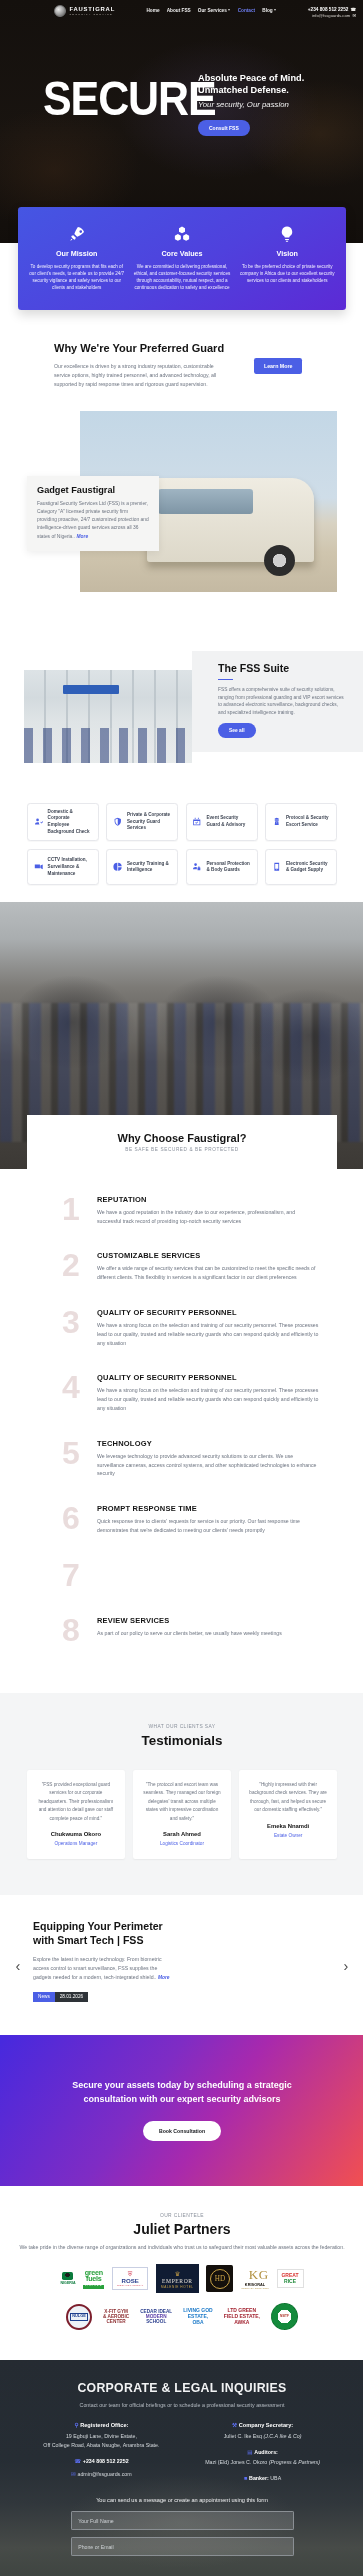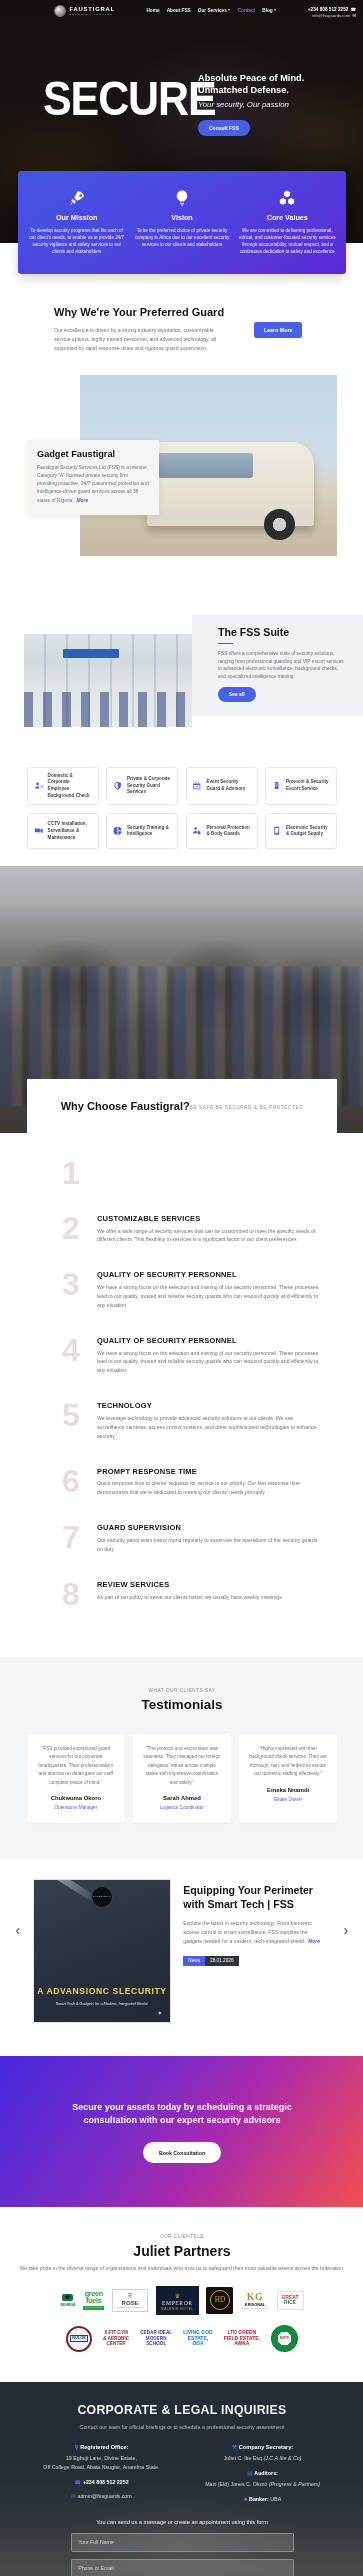--- a/index.html
+++ b/index.html
@@ -34,21 +34,21 @@
   .hero-title { position:absolute; left:43px; top:71px; font-size:43px; font-weight:800; color:#fff; letter-spacing:-1.1px; transform:scaleY(1.12); transform-origin:top; }
   .hero-right { position:absolute; left:198px; top:72px; width:128px; }
   .hero-headline { font-size:9.2px; font-weight:800; color:#fff; line-height:1.35; }
   .hero-tagline { font-size:7.8px; font-style:italic; color:#f2f2f2; margin-top:3.3px; }
   .hero-cta { display:inline-block; margin-top:11px; background:#4b5fe5; color:#fff; font-size:5px; font-weight:bold;
     padding:5px 11px; border-radius:9px; border:none; cursor:pointer; }
 
   
   .pillars-wrap { position:relative; z-index:5; margin:-72px auto 0; width:328px; }
   .pillars-card { background:linear-gradient(150deg,#4556e3 0%,#4f41dd 55%,#5c2ad5 100%);
-    border-radius:3.3px; display:flex; padding:16.7px 10px 19px; gap:7.8px; box-shadow:0 4.5px 11px rgba(0,0,0,.15); }
+    border-radius:3.3px; display:flex; padding:16.7px 10px 19px; gap:7.8px; box-shadow:0 4.5px 11px rgba(0,0,0,.15);margin-top:36px; }
   .pillar { flex:1; text-align:center; color:#fff; }
   .pillar-icon { height:21px; display:flex; align-items:center; justify-content:center; }
   .pillar-icon svg { width:18px; height:18px; fill:#fff; }
   .pillar h3 { font-size:7.2px; font-weight:800; margin-top:4.5px; }
   .pillar p { font-size:4.6px; line-height:1.55; margin-top:4.5px; color:#f1efff; }
 
   
   .preferred { display:flex; align-items:center; justify-content:space-between; padding:32px 62px 22px 54px; }
   .preferred h2 { font-size:11px; font-weight:800; color:#141414; }
   .preferred p { width:167px; font-size:5.2px; color:#6d7480; line-height:1.75; margin-top:7.8px; }
@@ -89,21 +89,21 @@
 
   
   .group-sec { position:relative; height:267px;
     background:
       radial-gradient(89px 67px at 20% 45%, rgba(25,25,28,.55), transparent 70%),
       radial-gradient(89px 67px at 60% 45%, rgba(25,25,30,.5), transparent 70%),
       radial-gradient(89px 67px at 85% 50%, rgba(25,25,30,.5), transparent 70%),
       linear-gradient(180deg,#b9bdbf 0%,#a9adaf 14%,#7c7a76 32%,#4f4c48 60%,#3c3935 100%); }
   .group-figs { position:absolute; left:0; top:38%; width:100%; height:52%;
     background:repeating-linear-gradient(90deg, rgba(30,60,160,.35) 0 12.3px, rgba(240,240,240,.12) 12.3px 22px, rgba(20,20,20,.4) 22px 29px); filter:blur(1.1px); opacity:.6; }
-  .why-banner { position:absolute; left:27px; right:27px; bottom:0; height:54px; background:#fff; display:flex; align-items:center; justify-content:center; }
+  .why-banner { position:absolute; left:27px; right:27px; bottom:0; height:54px; background:#fff; display:flex; flex-direction:column; align-items:center; justify-content:center; }
   .why-banner h2 { font-size:11px; font-weight:800; color:#141414; }
   .why-banner div { font-size:4.7px; color:#8a919c; letter-spacing:0.6px; margin-top:3.3px; }
 
   
   .why-list { padding:26px 33px 22px 62px; }
   .why-item { display:flex; gap:9px; margin-bottom:26px; }
   .why-num { font-size:32px; font-weight:800; color:#e9dcdc; line-height:.9; width:26px; flex:0 0 auto; }
   .why-body h3 { font-size:7.5px; font-weight:800; color:#141414; letter-spacing:0.2px; }
   .why-body p { font-size:5.2px; color:#6d7480; line-height:1.7; margin-top:3.9px; max-width:223px; }
 
@@ -157,21 +157,21 @@
   .lg-rose { border:0.6px solid #c9cfe2; padding:2.2px 3.9px; background:#fff; }
   .lg-rose .shield { color:#d03a52; font-size:6.1px; }
   .lg-rose .t1 { font-size:6.1px; font-weight:800; color:#2b3f8e; }
   .lg-rose .t2 { font-size:2.1px; color:#d03a52; letter-spacing:0.2px; }
   .lg-emperor { background:#101c33; padding:3.9px 5px; }
   .lg-emperor .crown { color:#caa348; font-size:6.1px; }
   .lg-emperor .t1 { font-family:"Liberation Serif", serif; font-size:5.6px; color:#e8e3d8; letter-spacing:0.6px; }
   .lg-emperor .t2 { font-size:3.1px; color:#caa348; letter-spacing:0.6px; margin-top:1.1px; }
   .lg-hd { background:#14100c; width:27px; height:27px; border-radius:1.7px; display:flex; align-items:center; justify-content:center; }
   .lg-hd .ring { width:20px; height:20px; border-radius:50%; border:0.6px solid #caa348; display:flex; align-items:center; justify-content:center; color:#caa348; font-family:"Liberation Serif", serif; font-size:7.2px; }
-  .lg-kg .t1 { font-family:"Liberation Serif", serif; font-size:10px; font-weight:bold; color:#b08f3e; letter-spacing:0.6px; }
+  .lg-kg .t1 { font-family:"Liberation Serif", serif; font-size:13px; font-weight:normal; color:#b08f3e; letter-spacing:0.6px;text-align:right; }
   .lg-kg .t2 { font-size:3.9px; font-weight:800; color:#18120a; }
   .lg-kg .t3 { font-size:2.1px; color:#b08f3e; letter-spacing:0.2px; }
   .lg-rice { border:0.6px solid #e0e0e0; background:#fff; padding:2.8px 3.9px; }
   .lg-rice .t1 { font-size:5px; font-weight:800; color:#d8322e; }
   .lg-rice .t2 { font-size:5px; font-weight:800; color:#1f8a3a; }
   .lg-nulge { width:26px; height:26px; border-radius:50%; border:2.2px solid #7c1f2d; background:#eef2f7; display:flex; align-items:center; justify-content:center; }
   .lg-nulge span { font-size:3.9px; font-weight:800; color:#1d3f8e; border:0.6px solid #1d3f8e; padding:0.6px 1.1px; }
   .lg-xfit div { font-size:4.7px; font-weight:800; color:#8e2f32; }
   .lg-cedar div { font-size:4.7px; font-weight:800; }
   .lg-cedar .c1 { color:#2b3f8e; } .lg-cedar .c2 { color:#5b3fa8; } .lg-cedar .c3 { color:#2b3f8e; }
@@ -251,34 +251,34 @@
           <svg viewBox="0 0 24 24">
               <path d="M13.2 2.5c3.9.4 7.2 3.1 8.2 6.9-2.6 3.1-6.1 5.3-9.2 6.2l-3.7-3.7c.9-3.1 2.6-6.6 4.7-9.4zM17 7a1.8 1.8 0 1 0 0 3.6A1.8 1.8 0 0 0 17 7zM7 13.5l3.5 3.5-1.3 2.6-2.1-.8-2-2-.8-2.1L7 13.5zM4.5 18.2l1.4 1.4L3 21.1l1.5-2.9z"></path>
             </svg>
         </div>
         <h3>Our Mission</h3>
         <p>To develop security programs that fits each of our client's needs, to enable us to provide 24/7 security vigilance and safety services to our clients and stakeholders</p>
       </div>
       <div class="pillar">
         <div class="pillar-icon">
           <svg viewBox="0 0 24 24">
-              <path d="M12 2a7 7 0 0 0-4 12.7c.6.5 1 1.3 1 2.1h6c0-.8.4-1.6 1-2.1A7 7 0 0 0 12 2zM9.5 18.5h5v1.4h-5zM10.2 21h3.6c-.2.9-.9 1.5-1.8 1.5s-1.6-.6-1.8-1.5z"></path>
+              <path d="M12 2l4 2.3v4.6L12 11 8 8.9V4.3L12 2zM6.5 12l4 2.3v4.6l-4 2.1-4-2.1v-4.6l4-2.3zM17.5 12l4 2.3v4.6l-4 2.1-4-2.1v-4.6l4-2.3z"></path>
             </svg>
         </div>
-        <h3>Vision</h3>
-        <p>To be the preferred choice of private security company in Africa due to our excellent security services to our clients and stakeholders</p>
+        <h3>Core Values</h3>
+        <p>We are committed to delivering professional, ethical, and customer-focused security services through accountability, mutual respect, and a continuous dedication to safety and excellence</p>
       </div>
       <div class="pillar">
         <div class="pillar-icon">
           <svg viewBox="0 0 24 24">
-              <path d="M12 2l4 2.3v4.6L12 11 8 8.9V4.3L12 2zM6.5 12l4 2.3v4.6l-4 2.1-4-2.1v-4.6l4-2.3zM17.5 12l4 2.3v4.6l-4 2.1-4-2.1v-4.6l4-2.3z"></path>
+              <path d="M12 2a7 7 0 0 0-4 12.7c.6.5 1 1.3 1 2.1h6c0-.8.4-1.6 1-2.1A7 7 0 0 0 12 2zM9.5 18.5h5v1.4h-5zM10.2 21h3.6c-.2.9-.9 1.5-1.8 1.5s-1.6-.6-1.8-1.5z"></path>
             </svg>
         </div>
-        <h3>Core Values</h3>
-        <p>We are committed to delivering professional, ethical, and customer-focused security services through accountability, mutual respect, and a continuous dedication to safety and excellence</p>
+        <h3>Vision</h3>
+        <p>To be the preferred choice of private security company in Africa due to our excellent security services to our clients and stakeholders</p>
       </div>
     </div>
   </div>
 
   <section class="preferred">
     <div>
       <h2>Why We're Your Preferred Guard</h2>
       <p>Our excellence is driven by a strong industry reputation, customizable service options, highly trained personnel, and advanced technology, all supported by rapid response times and rigorous guard supervision.</p>
     </div>
     <button class="btn-blue">Learn More</button>
@@ -367,20 +367,24 @@
     <div class="group-figs"></div>
     <div class="why-banner">
       <h2>Why Choose Faustigral?</h2>
       <div>BE SAFE BE SECURED &amp; BE PROTECTED</div>
     </div>
   </section>
 
   <section class="why-list">
     <div class="why-item">
       <div class="why-num">1</div>
+      <div class="why-body">
+          <h3>REPUTATION</h3>
+          <p>We have a good reputation in the industry due to our experience, professionalism, and successful track record of providing top-notch security services</p>
+        </div>
     </div>
     <div class="why-item">
       <div class="why-num">2</div>
       <div class="why-body">
           <h3>CUSTOMIZABLE SERVICES</h3>
           <p>We offer a wide range of security services that can be customized to meet the specific needs of different clients. This flexibility in services is a significant factor in our client preferences</p>
         </div>
     </div>
     <div class="why-item">
       <div class="why-num">3</div>
@@ -405,24 +409,20 @@
     </div>
     <div class="why-item">
       <div class="why-num">6</div>
       <div class="why-body">
           <h3>PROMPT RESPONSE TIME</h3>
           <p>Quick response time to clients' requests for service is our priority. Our fast response time demonstrates that we're dedicated to meeting our clients' needs promptly</p>
         </div>
     </div>
     <div class="why-item">
       <div class="why-num">7</div>
-      <div class="why-body">
-          <h3>GUARD SUPERVISION</h3>
-          <p>Our security patrol team patrol round regularly to supervise the operations of the security guards on duty</p>
-        </div>
     </div>
     <div class="why-item">
       <div class="why-num">8</div>
       <div class="why-body">
           <h3>REVIEW SERVICES</h3>
           <p>As part of our policy to serve our clients better, we usually have weekly meetings</p>
         </div>
     </div>
   </section>
 
@@ -443,27 +443,20 @@
       <div class="t-card">
         <p class="t-quote">"Highly impressed with their background check services. They are thorough, fast, and helped us secure our domestic staffing effectively."</p>
         <div class="t-name">Emeka Nnamdi</div>
         <div class="t-role">Estate Owner</div>
       </div>
     </div>
   </section>
 
   <section class="blog">
     <div class="blog-arrow prev">‹</div>
-    <div class="poster">
-      <div class="poster-light"></div>
-      <div class="poster-logo">FAUSTIGRAL</div>
-      <div class="poster-head">A ADVANSIONC SLECURITY</div>
-      <div class="poster-cap">Smart Tech &amp; Gadgets for a Modern, Integrated Shield.</div>
-      <div class="poster-spark">✦</div>
-    </div>
     <div class="blog-content">
       <h2>Equipping Your Perimeter with Smart Tech | FSS</h2>
       <p><span>Explore the latest in security technology. From biometric access control to smart surveillance, FSS supplies the gadgets needed for a modern, tech-integrated shield..</span> <a href="#" class="link-more">More</a></p>
       <div class="blog-badges">
         <span class="badge-news">News</span>
         <span class="badge-date">28.01.2026</span>
       </div>
     </div>
     <div class="blog-arrow next">›</div>
   </section>

